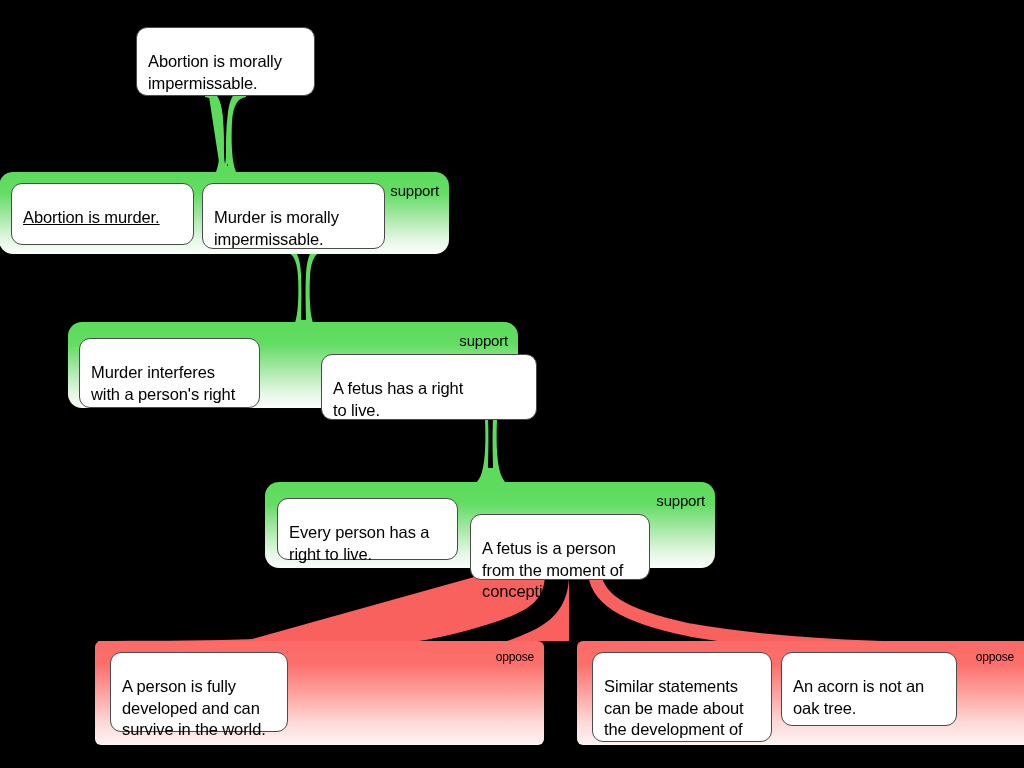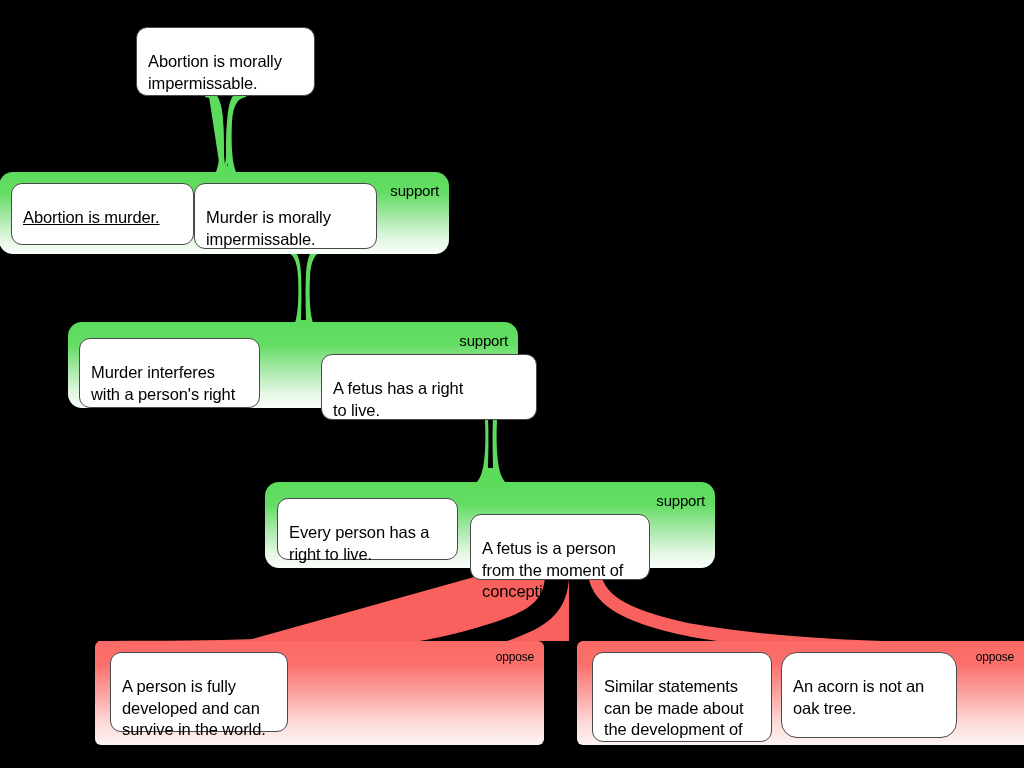--- a/index.html
+++ b/index.html
@@ -197,21 +197,21 @@
 
   <div class="node" style="left:136px; top:27px; width:179px; height:69px;">
     <span class="node-text">Abortion is morally
 impermissable.</span>
   </div>
 
   <div class="node" style="left:11px; top:183px; width:183px; height:62px;
               align-items:flex-start;text-decoration:underline;">
     <span class="node-text">Abortion is murder.</span>
   </div>
-  <div class="node" style="left:194px; top:183px; width:183px; height:66px;">
+  <div class="node" style="left:202px; top:183px; width:183px; height:66px;">
     <span class="node-text">Murder is morally
 impermissable.</span>
   </div>
 
   <div class="node" style="left:79px; top:338px; width:181px; height:70px;">
     <span class="node-text">Murder interferes
 with a person's right
 to live.</span>
   </div>
   <div class="node" style="left:273px; top:354px; width:216px; height:66px;margin-left:48px;">
@@ -234,18 +234,18 @@
 developed and can
 survive in the world.</span>
   </div>
 
   <div class="node" style="left:592px; top:652px; width:180px; height:90px;">
     <span class="node-text">Similar statements
 can be made about
 the development of
 an oak tree.</span>
   </div>
-  <div class="node" style="left:781px; top:652px; width:176px; height:86px;border-radius:16px;">
+  <div class="node" style="left:781px; top:652px; width:176px; height:74px;">
     <span class="node-text">An acorn is not an
 oak tree.</span>
   </div>
 
 </div>
 
 </body></html>

